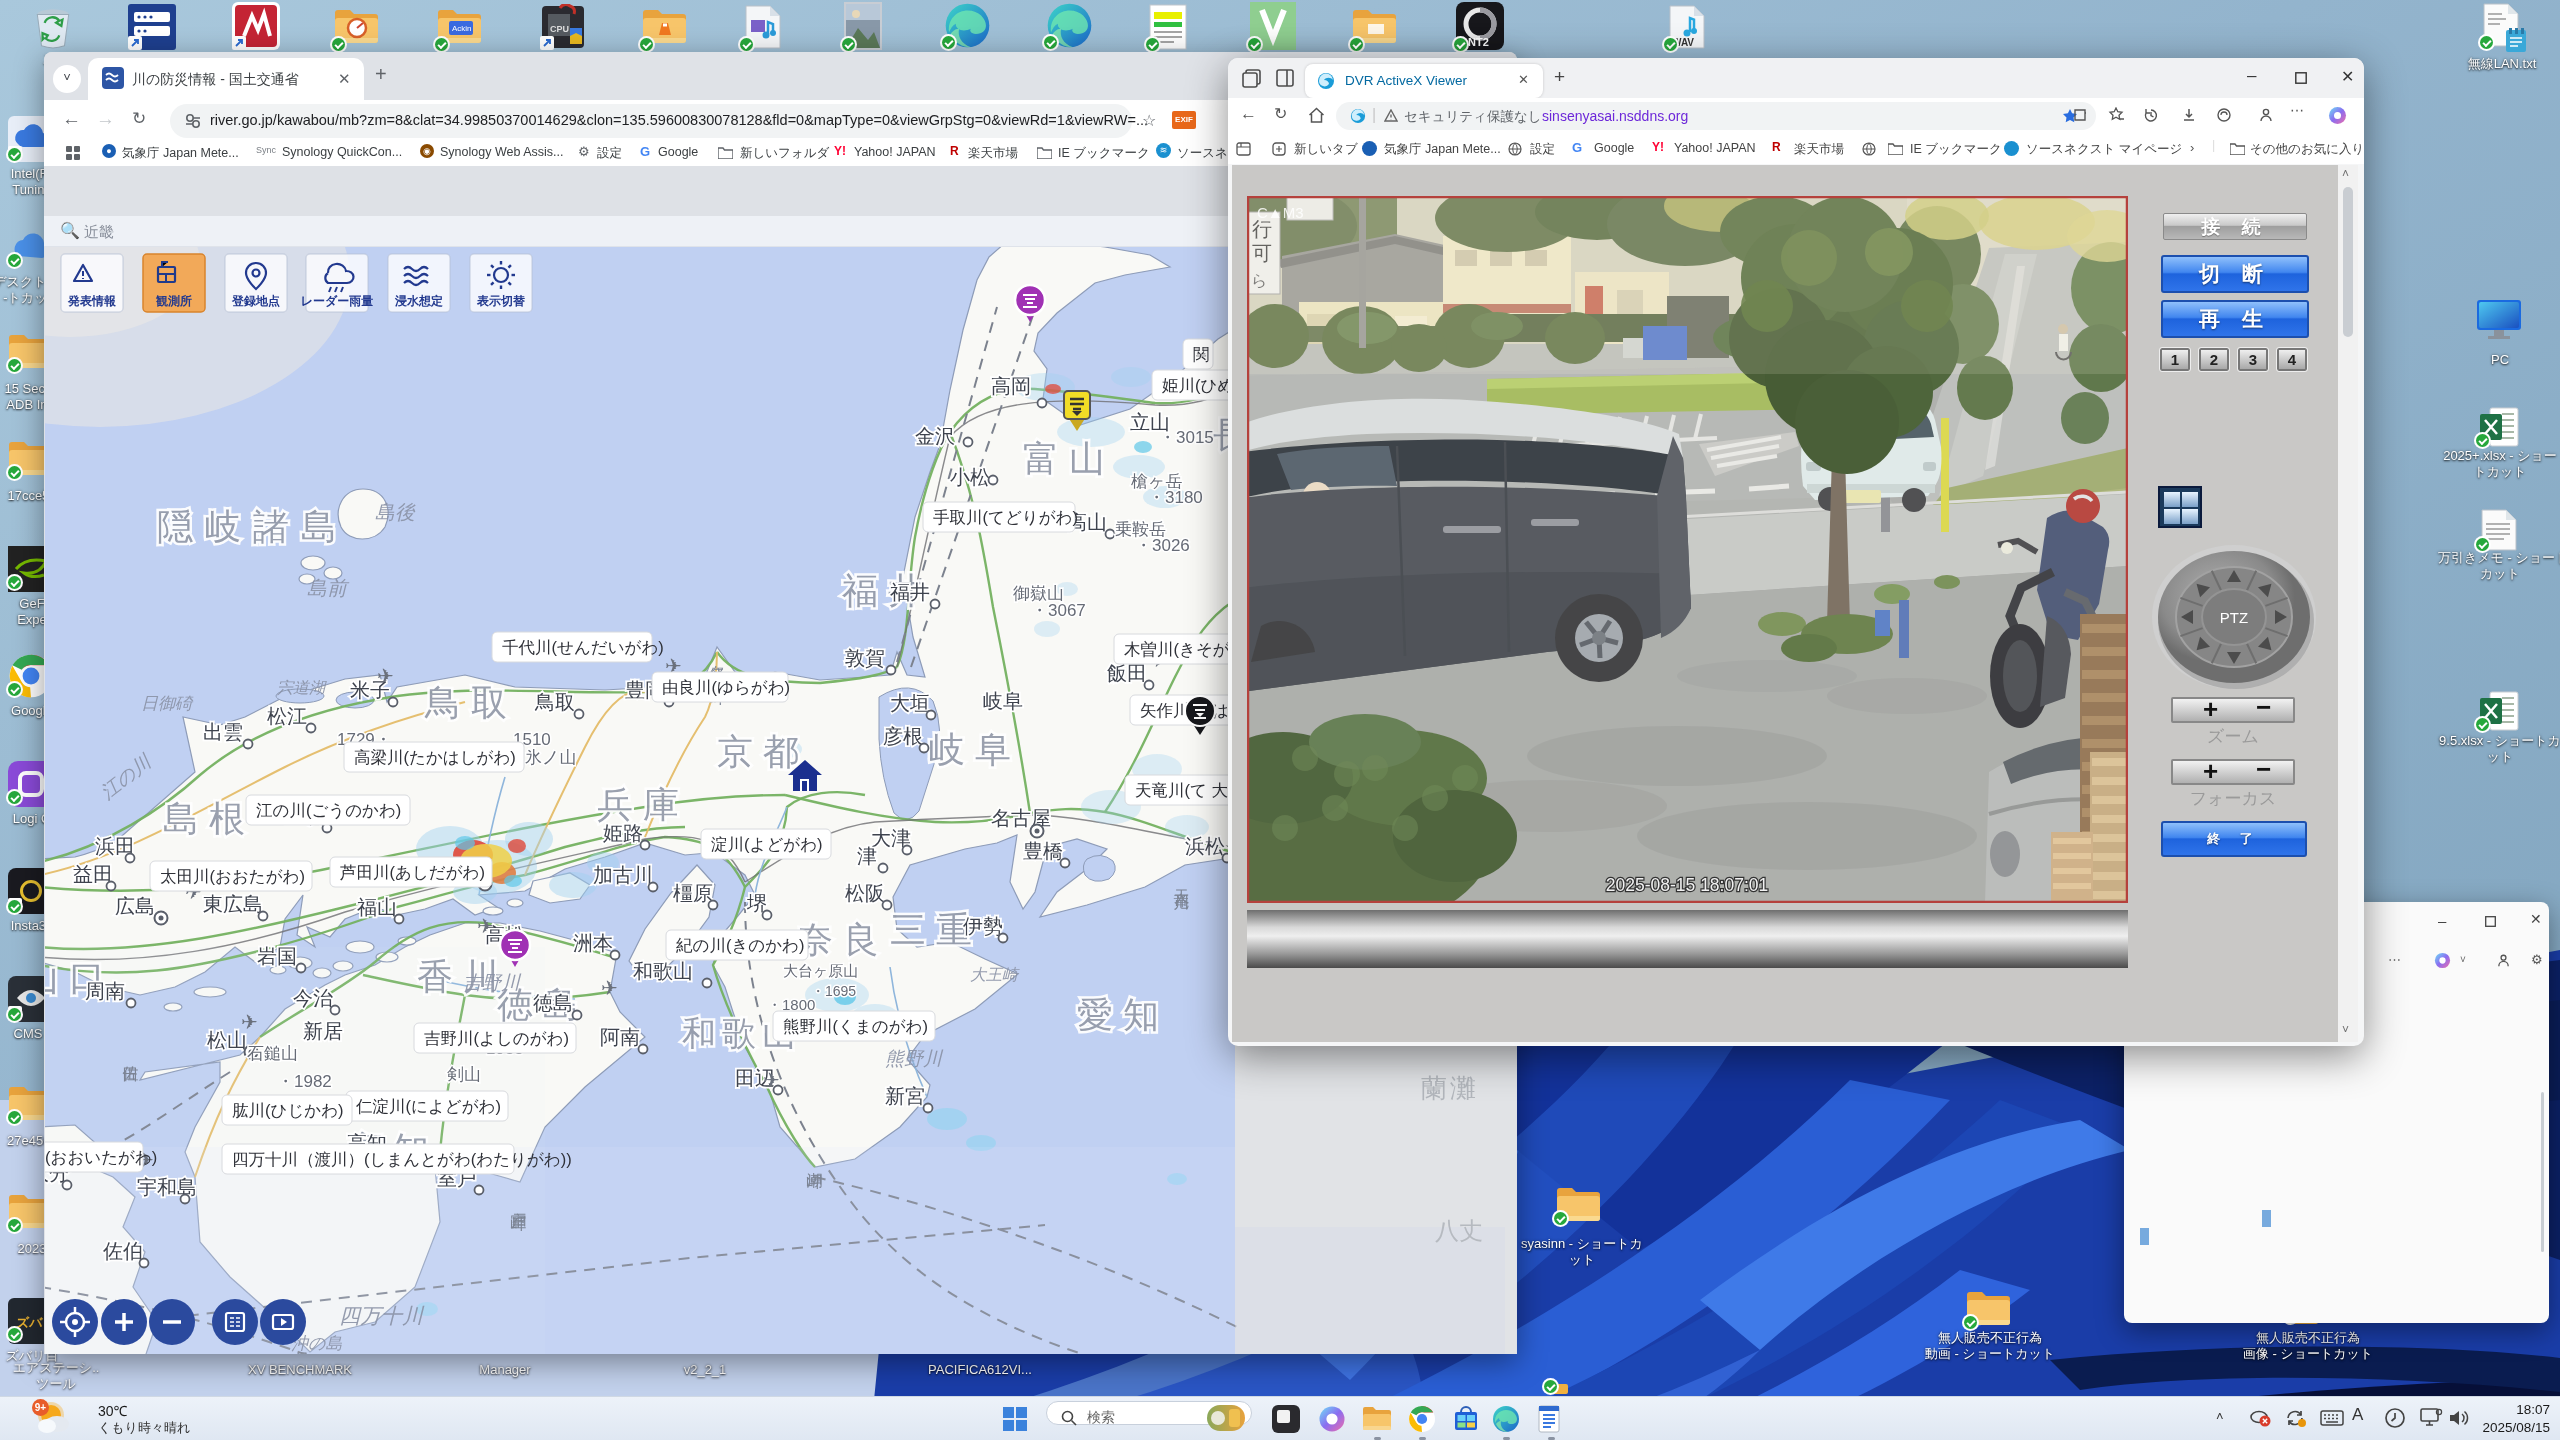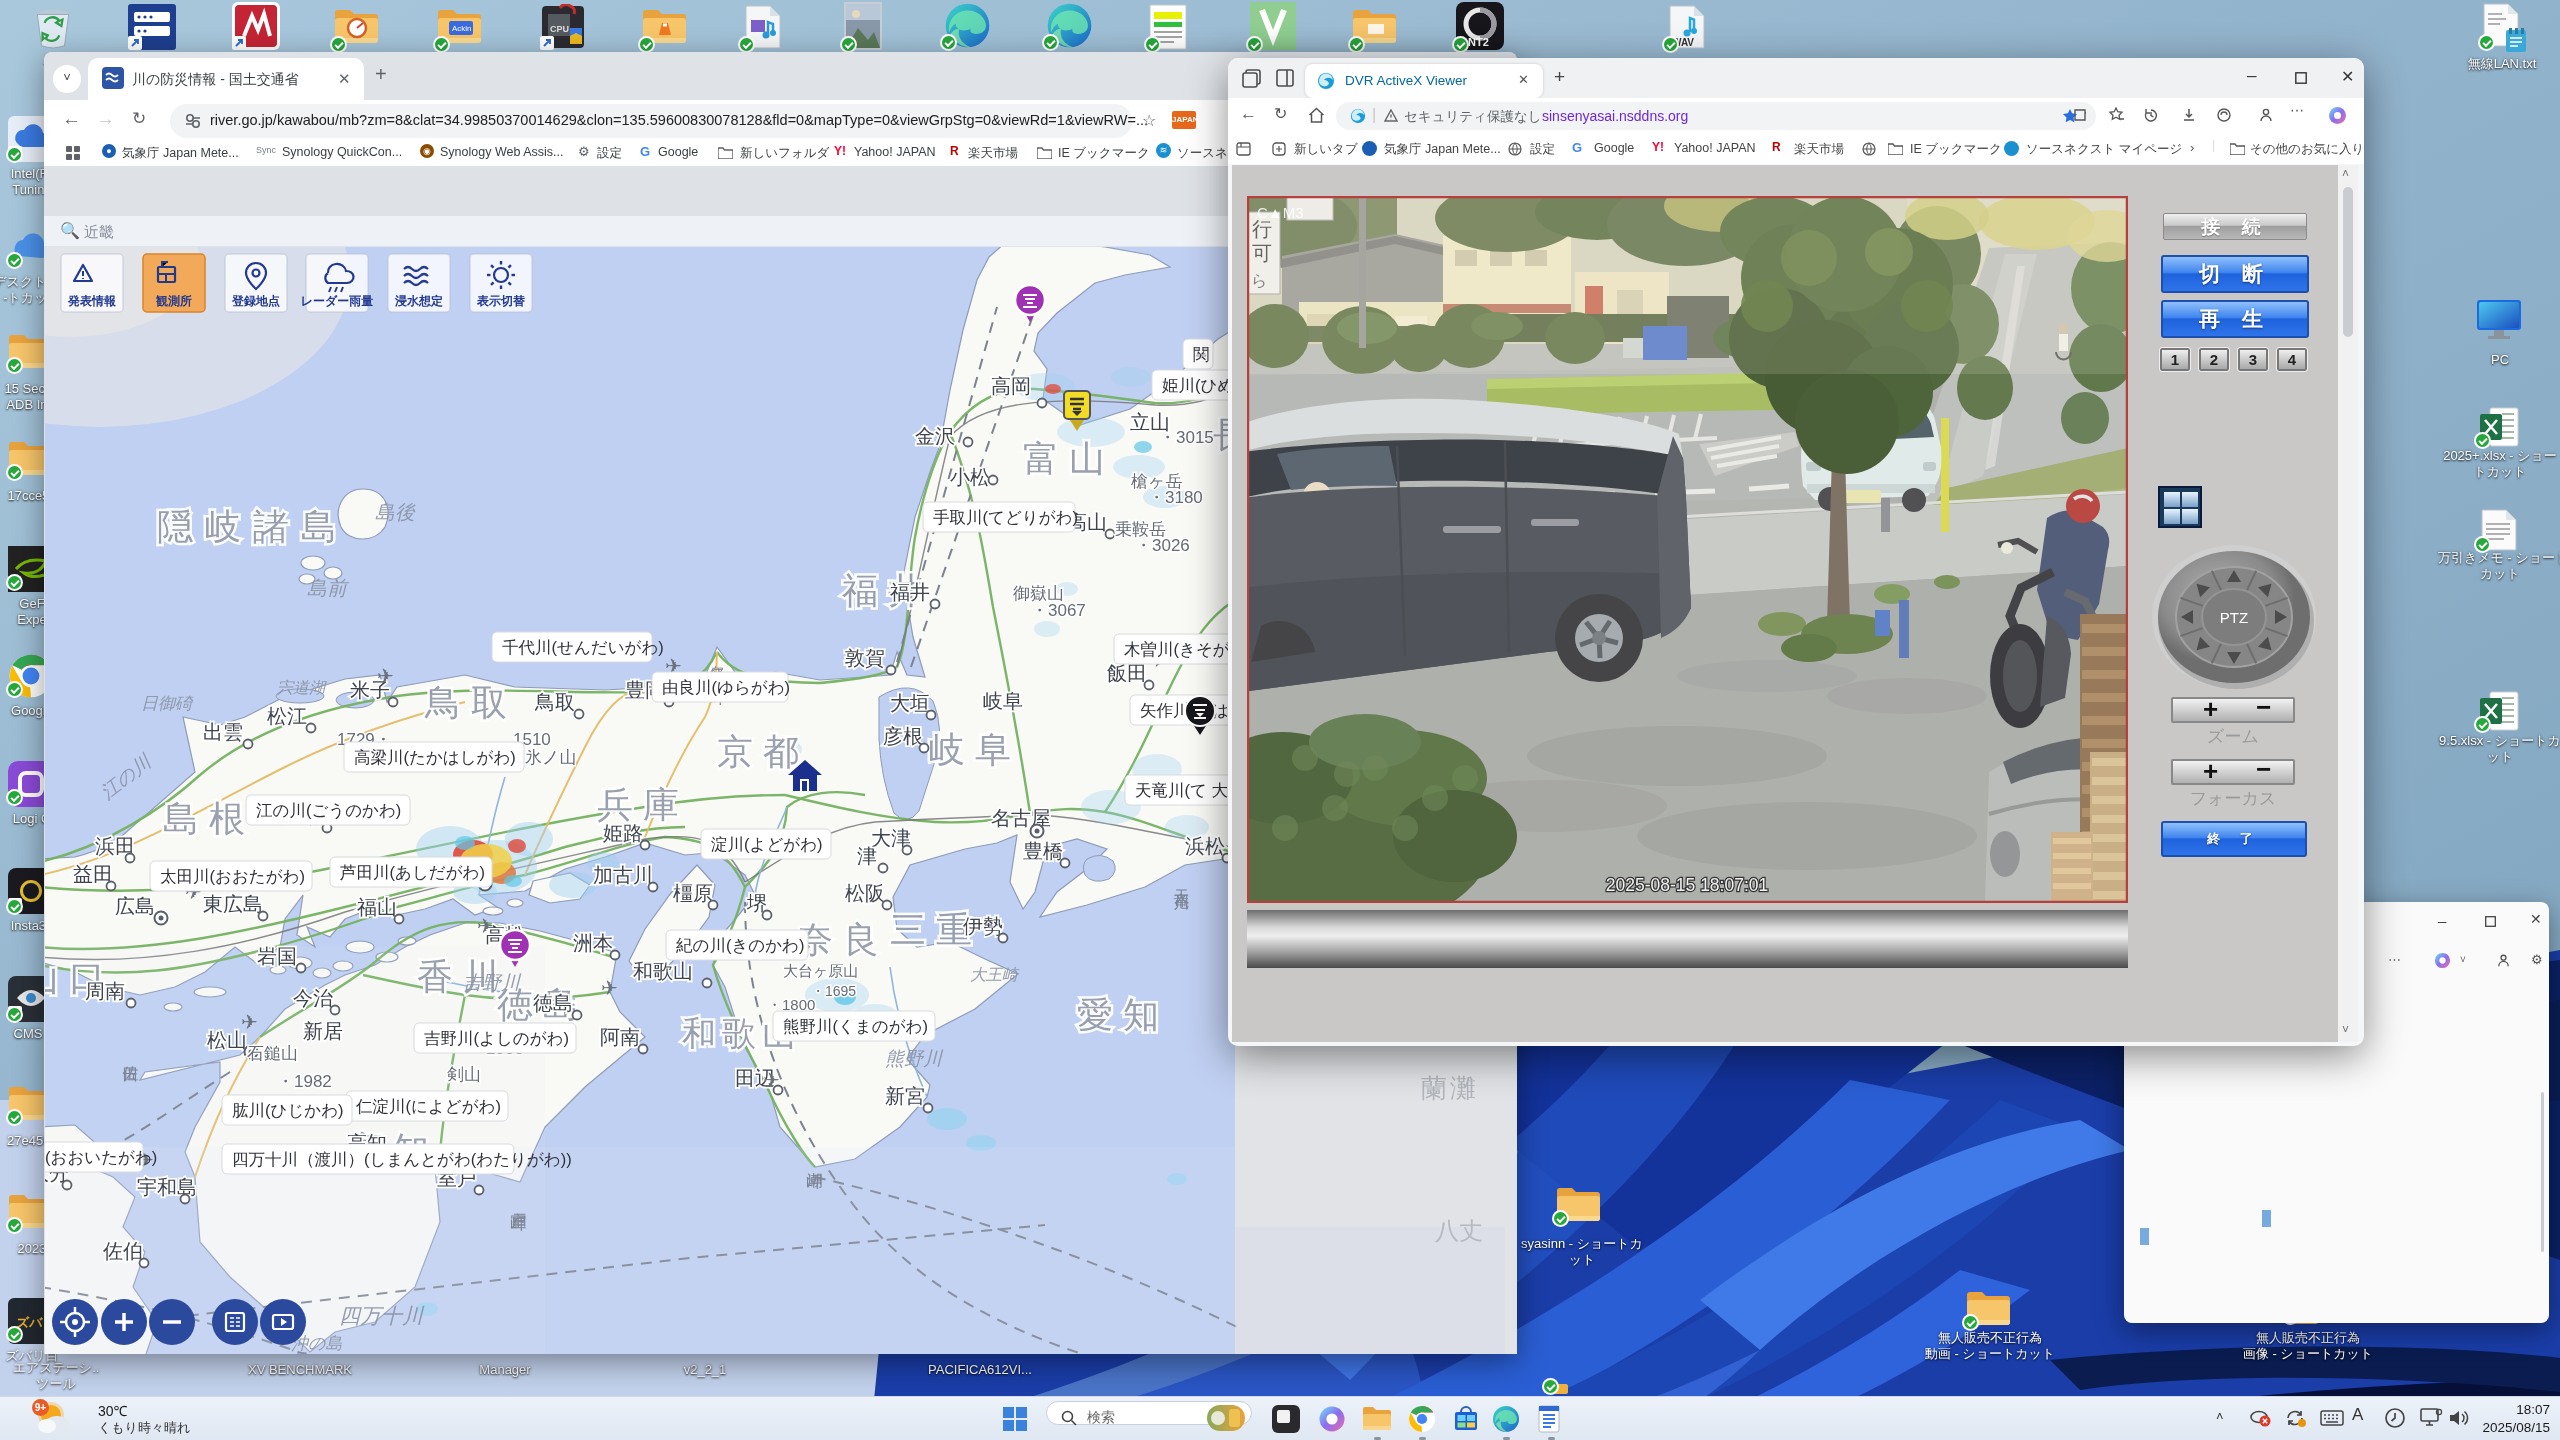--- a/index.html
+++ b/index.html
@@ -352,21 +352,21 @@
     <span class="abs" style="left:88px;top:8px;font-size:17px;color:#5f6368">↻</span>
     <div class="abs" style="left:126px;top:4px;width:962px;height:34px;background:#f1f3f4;border-radius:17px">
       <svg class="abs" style="left:14px;top:8px" width="18" height="18" viewBox="0 0 18 18">
             <circle cx="6" cy="6" r="3.2" fill="none" stroke="#5f6368" stroke-width="1.6"></circle>
             <circle cx="12" cy="12" r="3.2" fill="none" stroke="#5f6368" stroke-width="1.6"></circle>
             <path d="M9 6 h7 M2 12 h7" stroke="#5f6368" stroke-width="1.6"></path>
           </svg>
       <span class="abs" style="left:40px;top:8px;font-size:14.5px;color:#202124;white-space:nowrap">river.go.jp/kawabou/mb?zm=8&amp;clat=34.99850370014629&amp;clon=135.59600830078128&amp;fld=0&amp;mapType=0&amp;viewGrpStg=0&amp;viewRd=1&amp;viewRW=...</span>
       <span class="abs" style="left:972px;top:7px;font-size:16px;color:#5f6368">☆</span>
     </div>
-    <div class="abs" style="left:1128px;top:11px;width:24px;height:18px;background:#e8681a;border-radius:2px;color:#fff;font-size:8px;font-weight:bold;text-align:center;line-height:18px">JAPAN</div>
+    <div class="abs" style="left:1128px;top:11px;width:24px;height:18px;background:#e8681a;border-radius:2px;color:#fff;font-size:8px;font-weight:bold;text-align:center;line-height:18px">EXIF</div>
   </div>
   <div class="abs" style="left:0;top:90px;width:100%;height:24px;background:#fff;font-size:12.5px;color:#3c4043">
     <svg class="abs" style="left:22px;top:4px" width="14" height="14" viewBox="0 0 14 14">
           <g fill="#5f6368">
             <rect width="6" height="6" rx="1"></rect>
             <rect x="8" width="6" height="6" rx="1"></rect>
             <rect y="8" width="6" height="6" rx="1"></rect>
             <rect x="8" y="8" width="6" height="6" rx="1"></rect>
           </g>
         </svg>

